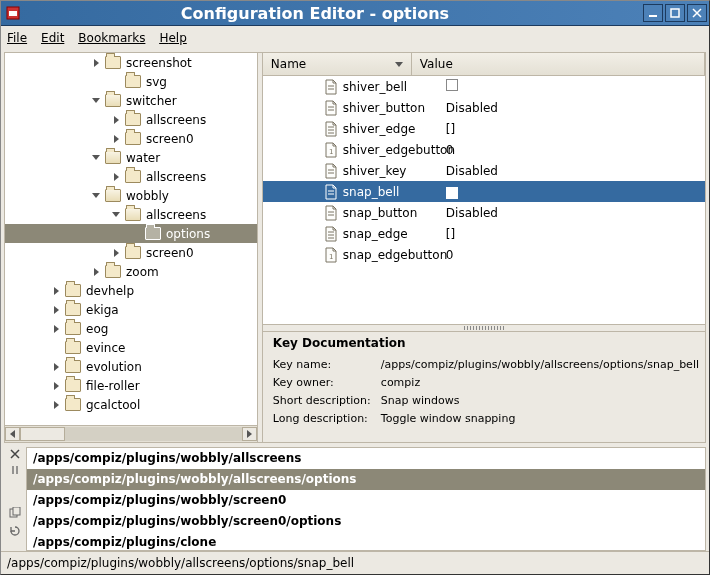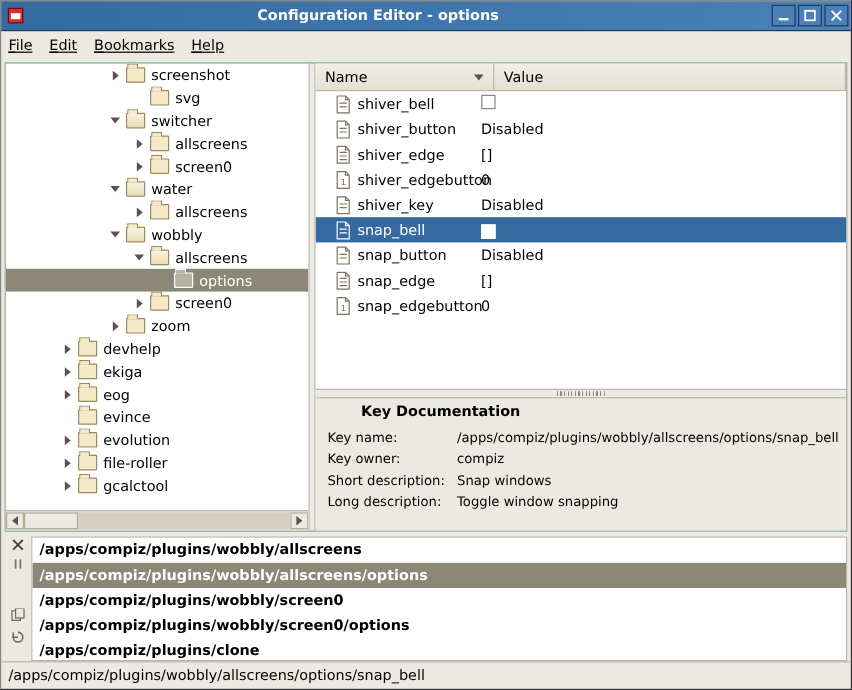--- a/index.html
+++ b/index.html
@@ -25,21 +25,21 @@
     background: #ece9e2;
   }
   
   .titlebar {
     height: 24px;
     background: linear-gradient(to right, #356AA0 0%, #4C81B8 100%);
     color: #fff;
     display: flex;
     align-items: center;
     padding: 0 2px 0 4px;
-    font-size: 12px;
+    font-size: 16px;
     font-weight: bold;
     border-bottom: 1px solid #1c3a5e;
   }
   .titlebar .app-icon {
     width: 16px;
     height: 16px;
     margin-right: 6px;
     display: inline-flex;
     align-items: center;
     justify-content: center;
@@ -247,20 +247,21 @@
   }
 
   .list-body {
     flex: 1;
     overflow:hidden;
   }
   .list-row {
     height: 21px;
     display: flex;
     align-items: center;
+    padding-left: 45px;
   }
   .list-row.selected {
     background: #356AA0;
     color: #fff;
   }
   .list-row .cell-name {
     width: 132px;
     display: flex;
     align-items: center;
     padding-left: 16px;
@@ -318,21 +319,20 @@
   .doc-panel {
     background: #ece9e2;
     padding: 4px 6px 4px 10px;
     height: 110px;
     box-sizing: border-box;
     border-top: none;
   }
   .doc-title {
     font-weight: bold;
     margin-bottom: 8px;
-    margin-left: 28px;
   }
   .doc-grid {
     display: grid;
     grid-template-columns: 108px 1fr;
     row-gap: 5px;
     font-size:11px;
   }
 
   
   .recent-pane {

